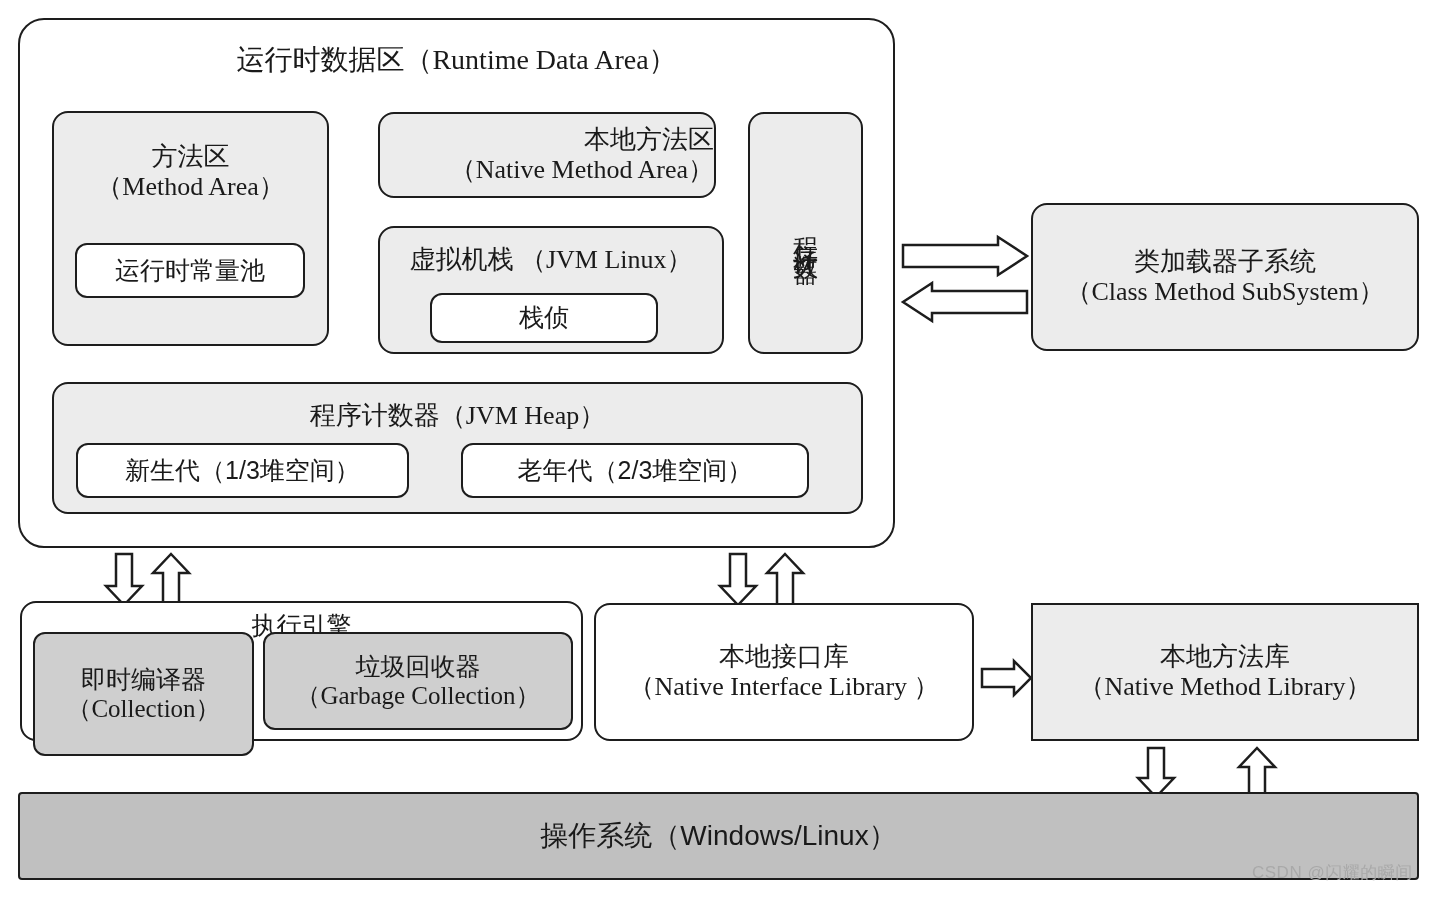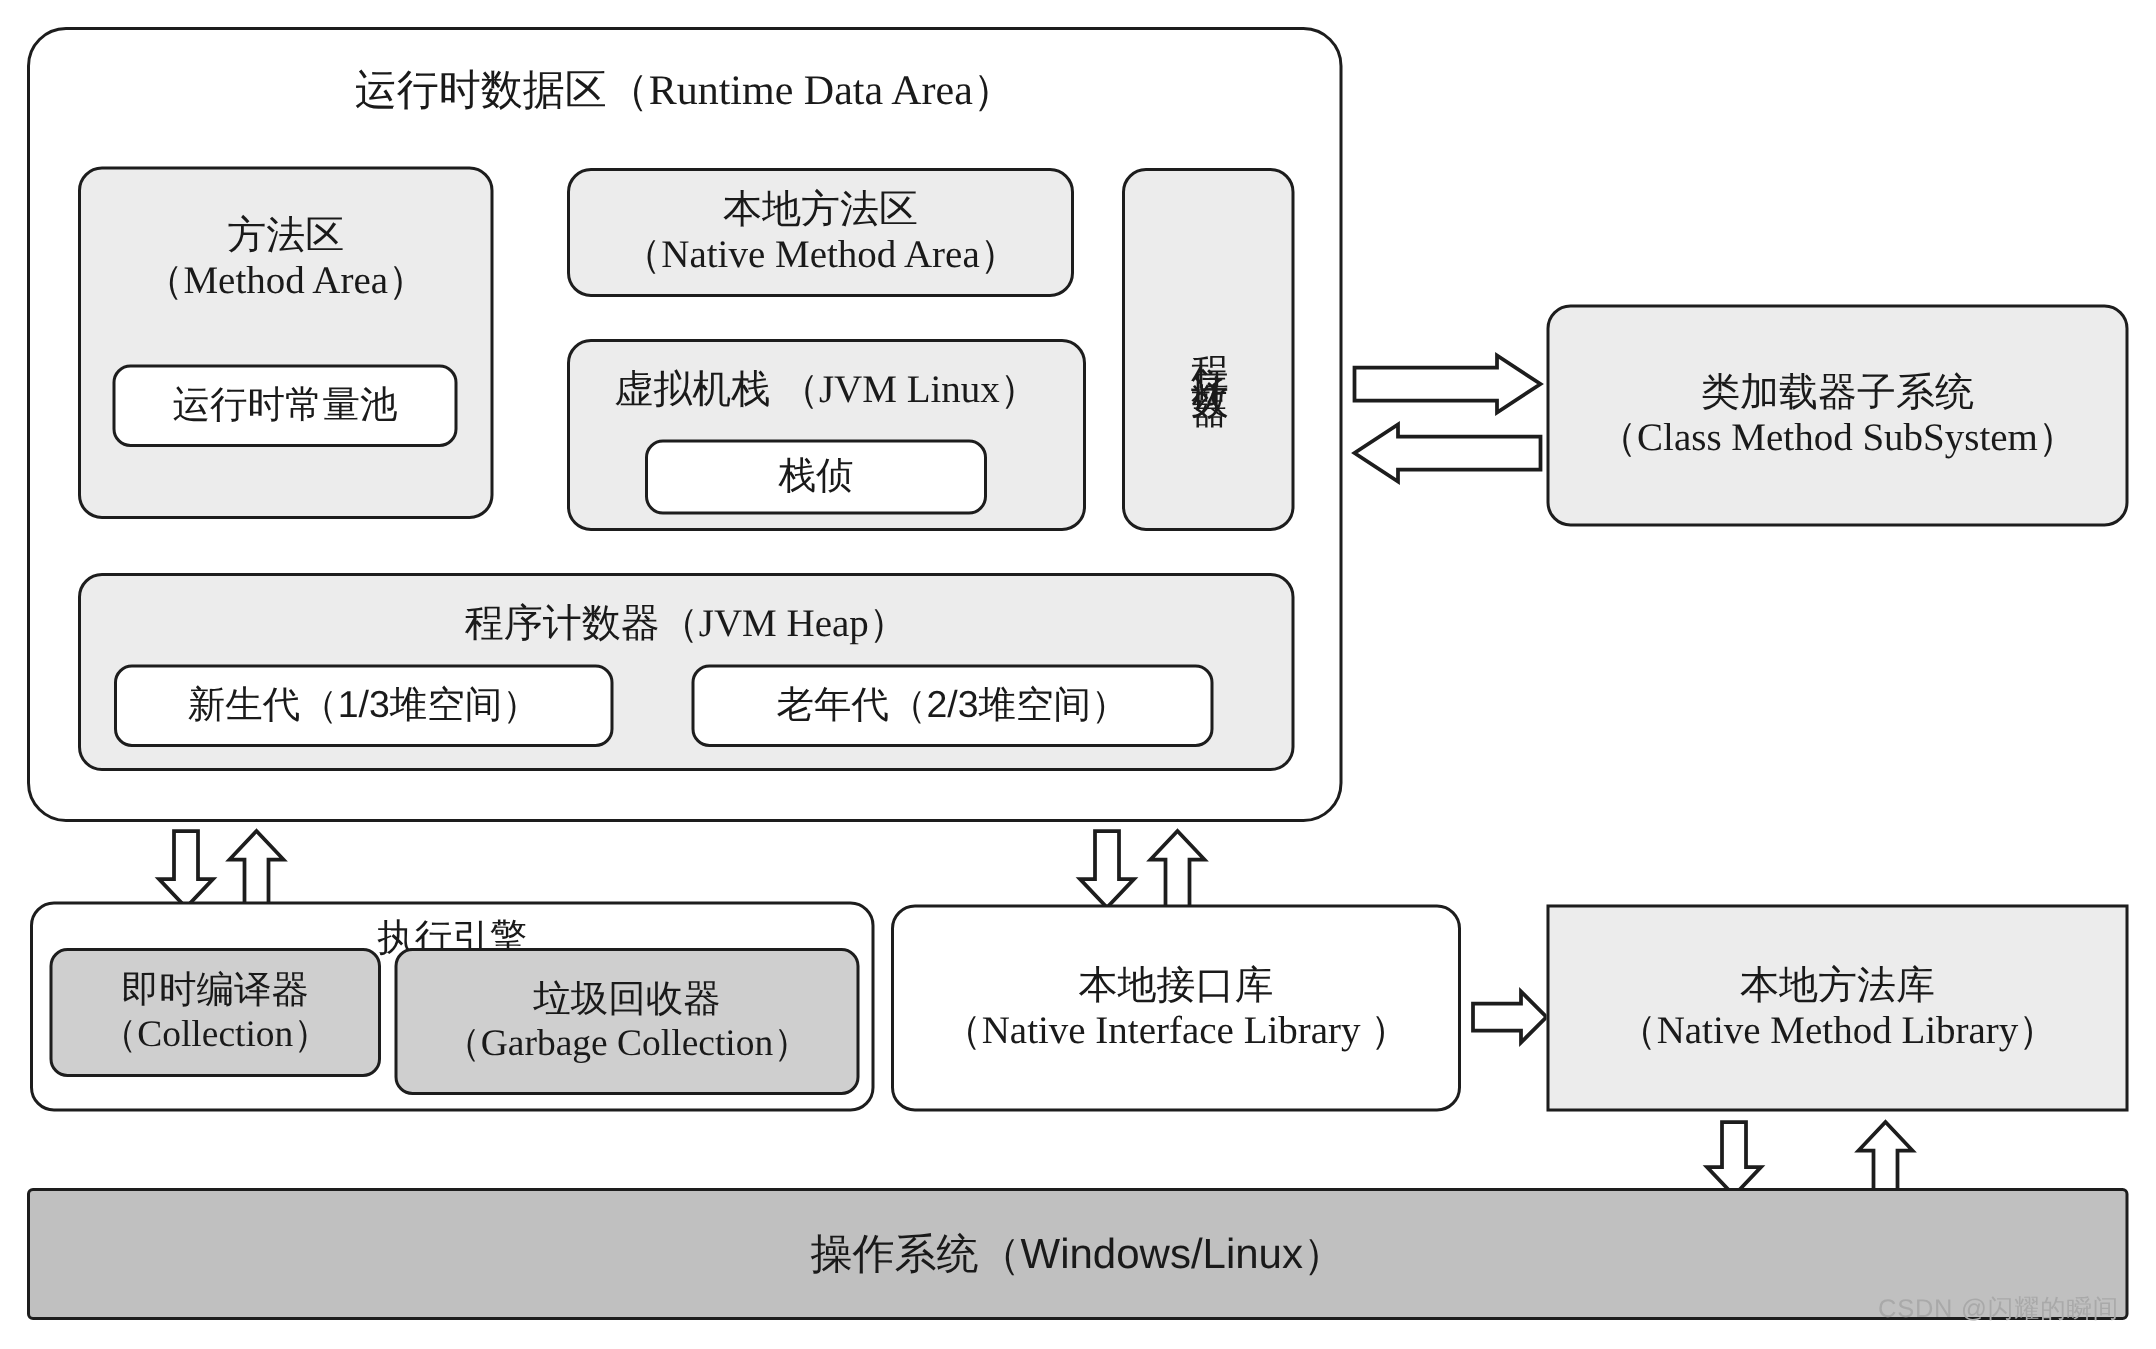--- a/index.html
+++ b/index.html
@@ -85,21 +85,21 @@
   </div>
 
   <div class="box rounded fill-light" style="left:52px; top:111px; width:277px; height:235px; justify-content:flex-start; padding-top:28px;">
     <span class="line fs-26 t-cn">方法区</span>
     <span class="line fs-26">（Method Area）</span>
   </div>
   <div class="box rounded-s fill-white" style="left:75px; top:243px; width:230px; height:55px;">
     <span class="line fs-25 t-cn">运行时常量池</span>
   </div>
 
-  <div class="box rounded fill-light" style="left:378px; top:112px; width:338px; height:86px;">
+  <div class="box rounded fill-light" style="left:378px; top:112px; width:338px; height:86px;align-items:flex-end;">
     <span class="line fs-26 t-cn">本地方法区</span>
     <span class="line fs-26">（Native Method Area）</span>
   </div>
 
   <div class="box rounded fill-light" style="left:378px; top:226px; width:346px; height:128px; justify-content:flex-start; padding-top:16px;">
     <span class="line fs-26"><span class="t-cn">虚拟机栈</span> <span>（JVM Linux）</span></span>
   </div>
   <div class="box rounded-s fill-white" style="left:430px; top:293px; width:228px; height:50px;">
     <span class="line fs-25 t-cn">栈侦</span>
   </div>
@@ -153,21 +153,21 @@
   </div>
   <div class="arrow" style="left:766px; top:554px;">
     <svg width="38" height="52" viewBox="0 0 38 52">
       <polygon points="19,0 37,19 27,19 27,51 11,51 11,19 1,19" fill="#ffffff" stroke="#1d1d1d" stroke-width="2.5" stroke-linejoin="miter"></polygon>
     </svg>
   </div>
 
   <div class="box rounded fill-white" style="left:20px; top:601px; width:563px; height:140px; justify-content:flex-start; padding-top:8px;">
     <span class="line fs-25 t-cn">执行引擎</span>
   </div>
-  <div class="box rounded-s fill-mid" style="left:33px; top:632px; width:221px; height:86px;">
+  <div class="box rounded-s fill-mid" style="left:33px; top:632px; width:221px; height:124px;">
     <span class="line fs-25 t-cn">即时编译器</span>
     <span class="line fs-25">（Collection）</span>
   </div>
   <div class="box rounded-s fill-mid" style="left:263px; top:632px; width:310px; height:98px;">
     <span class="line fs-25 t-cn">垃圾回收器</span>
     <span class="line fs-25">（Garbage Collection）</span>
   </div>
 
   <div class="box rounded fill-white" style="left:594px; top:603px; width:380px; height:138px;">
     <span class="line fs-26 t-cn">本地接口库</span>

